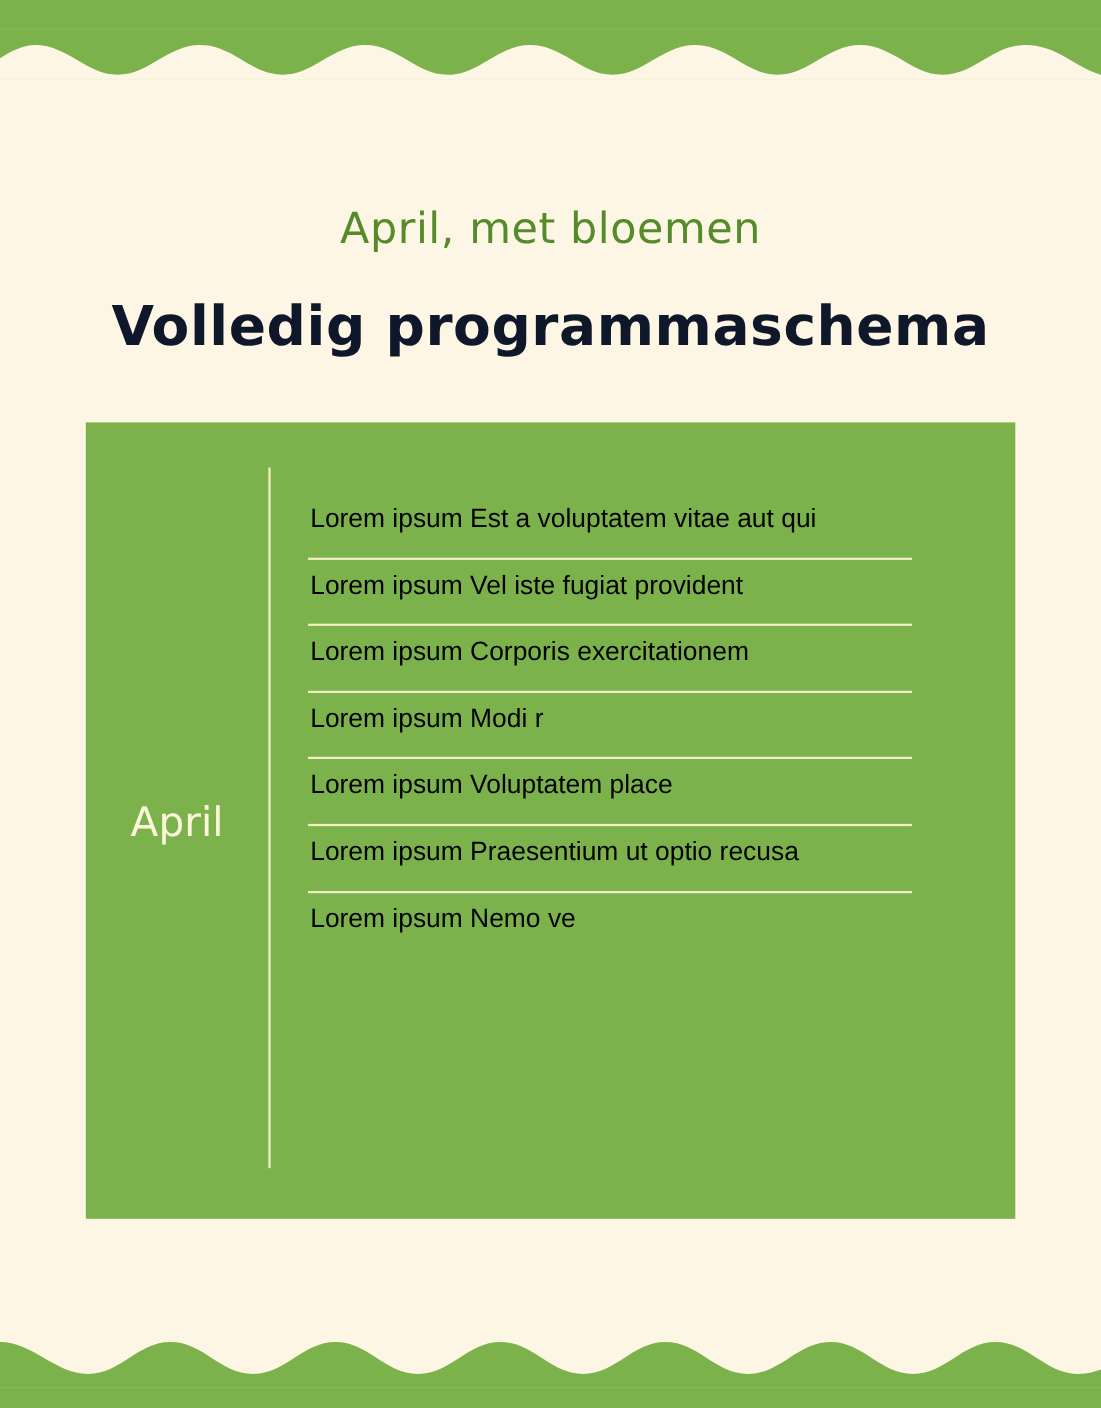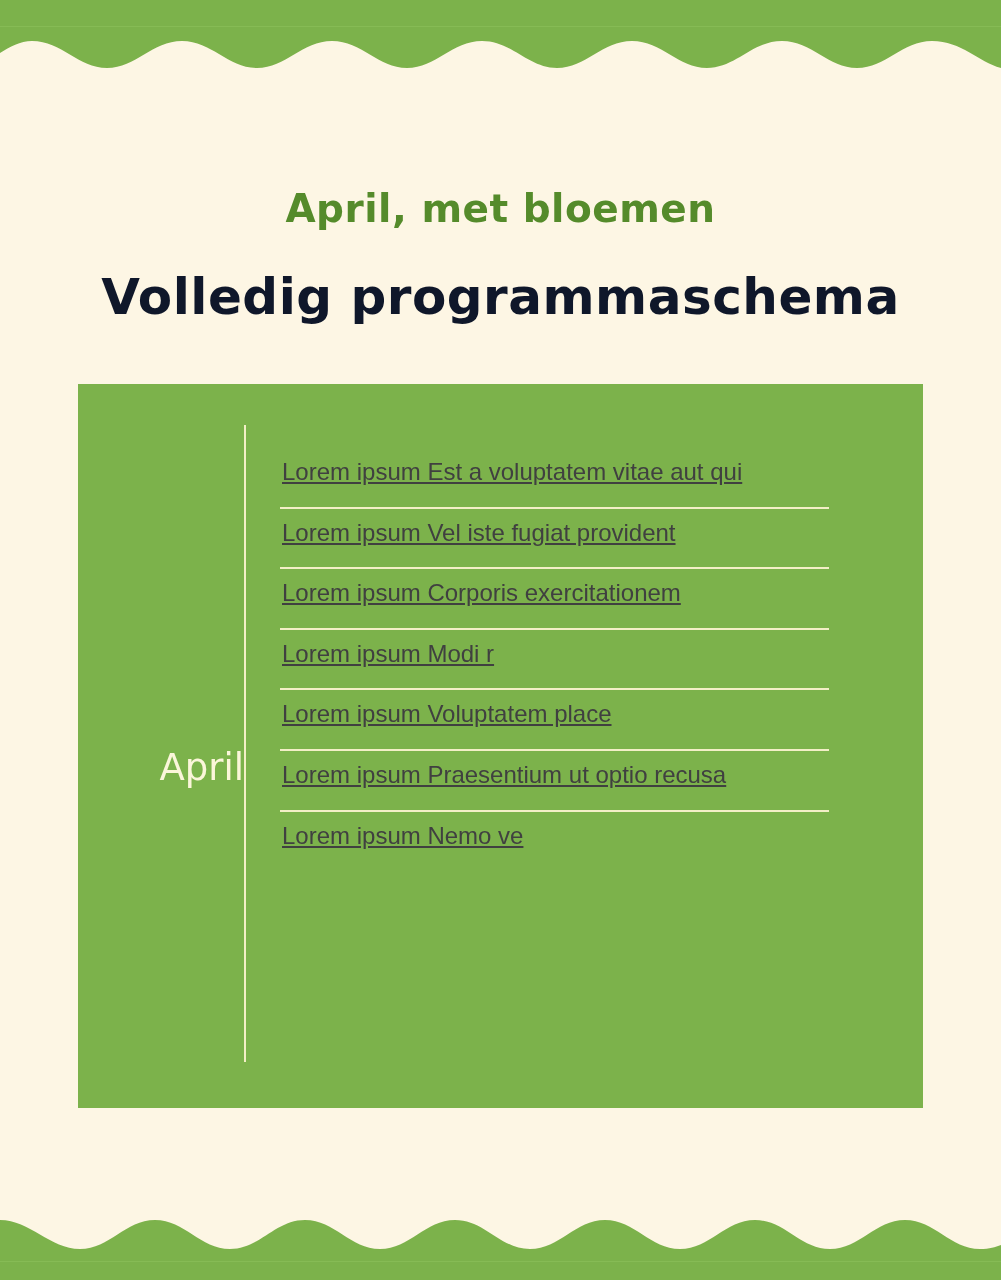--- a/index.html
+++ b/index.html
@@ -14,21 +14,21 @@
   .wave { position: absolute; left: 0; width: 1001px; display: block; }
   .wave-top { top: 0; height: 72px; }
   .wave-bottom { top: 1212px; height: 68px; }
 
   .subtitle {
     position: absolute;
     left: 0; width: 1001px;
     top: 186px;
     text-align: center;
     font-family: "DejaVu Sans", sans-serif;
-    font-weight: bold;
+    font-weight: normal;
     font-size: 39px;
     color: #558b2b;
     letter-spacing: 0.5px;
   }
   .title {
     position: absolute;
     left: 0; width: 1001px;
     top: 268px;
     text-align: center;
     font-family: "DejaVu Sans", sans-serif;
@@ -41,25 +41,24 @@
   .panel {
     position: absolute;
     left: 78px; top: 384px;
     width: 845px; height: 724px;
     background: #7cb24b;
   }
   .month-label {
     position: absolute;
     left: 0; width: 166px;
     top: 342px;
-    text-align: right;
+    text-align: center;
     font-family: "DejaVu Sans", sans-serif;
     font-size: 37px;
     color: #fbf6da;
-    margin-top: 20px;
   }
   .divider {
     position: absolute;
     left: 166px;
     top: 41px;
     width: 2px;
     height: 637px;
     background: #f3efc6;
   }
   .list {
@@ -77,23 +76,22 @@
     margin-bottom: 2px;
     position: relative;
   }
   .list-item:last-child { border-bottom: none; }
   .list-item span {
     position: absolute;
     left: 2px;
     top: 8px;
     font-family: "Liberation Sans", sans-serif;
     font-size: 24px;
-    color: #404040;
+    color: #000000;
     white-space: nowrap;
-    text-decoration: underline;
   }
 </style>
 </head>
 <body>
 
 <svg class="wave wave-top" viewBox="0 0 1001 72" preserveAspectRatio="none">
   <rect x="0" y="0" width="1001" height="72" fill="#7cb24b"></rect>
   <line x1="0" y1="26.5" x2="1001" y2="26.5" stroke="#86bb55" stroke-width="1"></line>
   <path fill="#fdf6e4" d="M0,53 C10,47 20,41 32,41 C62,41 78,68 107,68 C136,68 152,41 182,41 C212,41 228,68 257,68 C286,68 302,41 332,41 C362,41 378,68 407,68 C436,68 452,41 482,41 C512,41 528,68 557,68 C586,68 602,41 632,41 C662,41 678,68 707,68 C736,68 752,41 782,41 C812,41 828,68 857,68 C886,68 902,41 932,41 C962,41 978,62 1001,68 L1001,72 L0,72 Z"></path>
 </svg>

